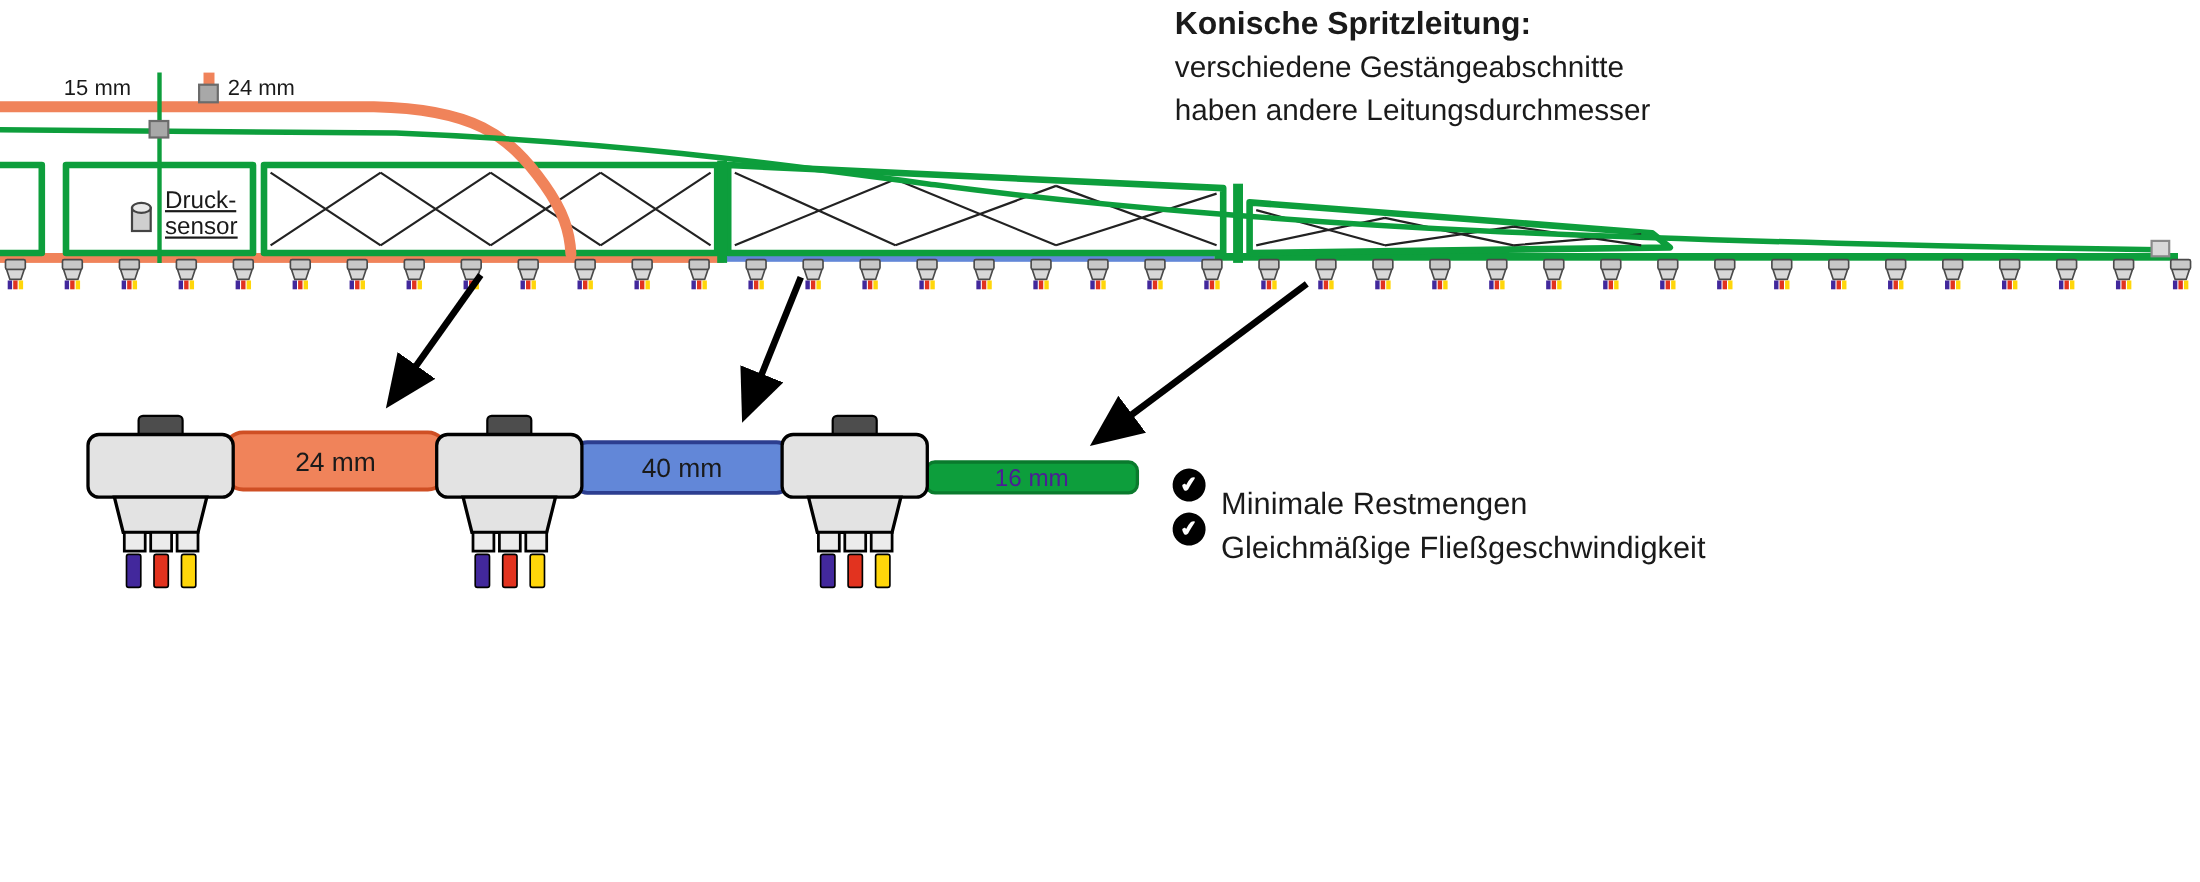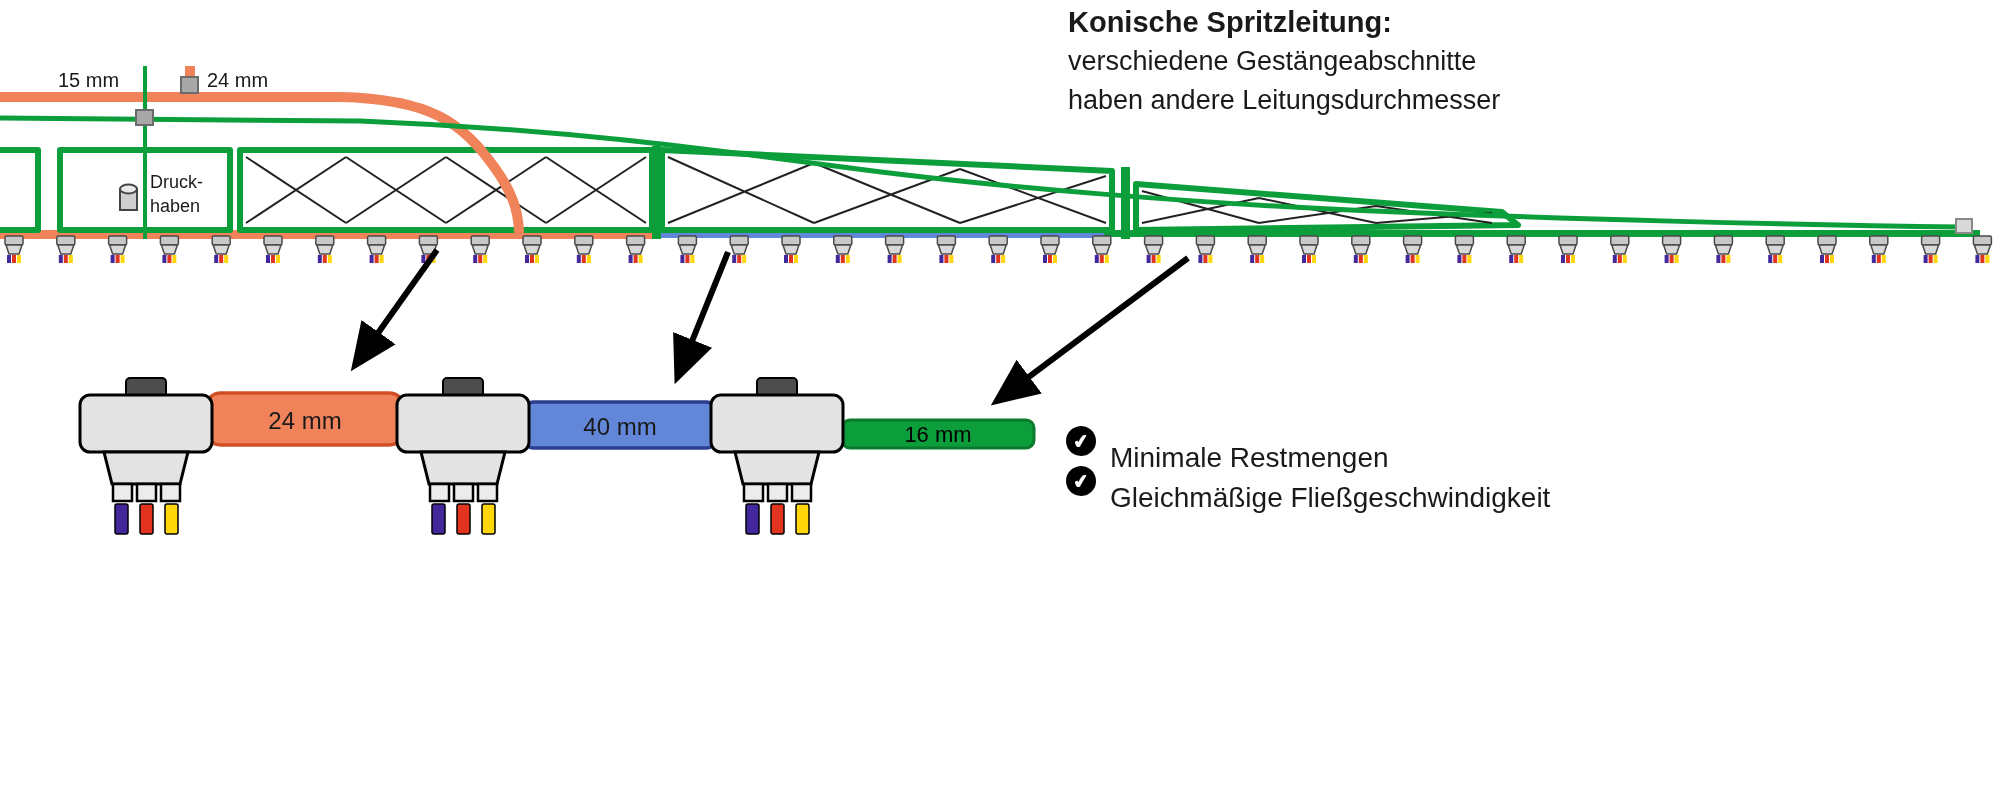--- a/index.html
+++ b/index.html
@@ -3,23 +3,23 @@
 <meta charset="utf-8">
 <style>
   html,body{margin:0;padding:0;background:#fff;}
   .canvas{position:relative;width:2000px;height:802px;background:#ffffff;
           font-family:"Liberation Sans",sans-serif;color:#1a1a1a;overflow:hidden;}
   .abs{position:absolute;}
   svg symbol{overflow:visible;}
   .heading-title{font-size:29px;font-weight:bold;}
   .heading-line{font-size:27px;}
   .small-label{font-size:20px;margin-top:17px;}
-  .sensor-label{font-size:18px;line-height:24px;}
+  .sensor-label{font-size:22px;line-height:24px;text-decoration:underline;}
   .seg-label{font-size:24px;text-align:center;}
-  .seg-label.white{color:#000000;font-size:22px;}
+  .seg-label.white{color:#4c1d95;font-size:22px;}
   .benefit-row{display:flex;align-items:center;gap:14px;}
   .check{width:30px;height:30px;border-radius:50%;background:#000;color:#fff;
          font-size:19px;font-weight:bold;display:flex;align-items:center;
          justify-content:center;transform:rotate(-8deg);flex:0 0 auto;}
   .benefit-label{font-size:28px;margin-top:34px;}
   .caption{font-size:28px;}
 </style>
 </head>
 <body>
 
@@ -147,21 +147,21 @@
 
   <div class="abs heading-title" style="left:1068px;top:6px">Konische Spritzleitung:</div>
   <div class="abs heading-line" style="left:1068px;top:46px">verschiedene Gestängeabschnitte</div>
   <div class="abs heading-line" style="left:1068px;top:85px">haben andere Leitungsdurchmesser</div>
 
   <div class="abs small-label" style="left:58px;top:52px">15 mm</div>
   <div class="abs small-label" style="left:207px;top:52px">24 mm</div>
 
   <div class="abs sensor-label" style="left:150px;top:170px">
     <div>Druck-</div>
-    <div>haben</div>
+    <div>sensor</div>
   </div>
 
   <div class="abs seg-label" style="left:205px;top:407px;width:200px">24 mm</div>
   <div class="abs seg-label" style="left:522px;top:413px;width:196px">40 mm</div>
   <div class="abs seg-label white" style="left:842px;top:422px;width:192px">16 mm</div>
 
   <div class="abs benefit-row" style="left:1066px;top:408px">
     <span class="check">✔</span>
     <span class="benefit-label">Minimale Restmengen</span>
   </div>

